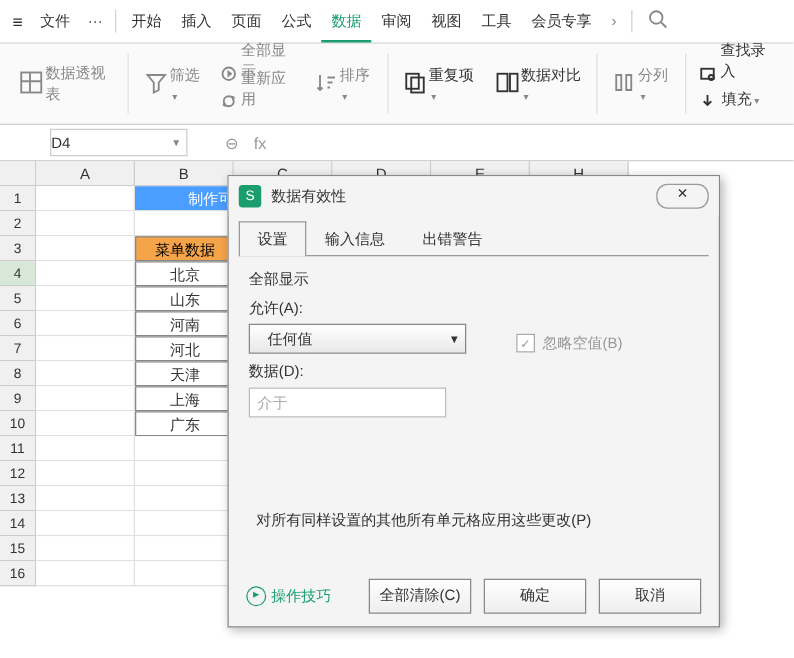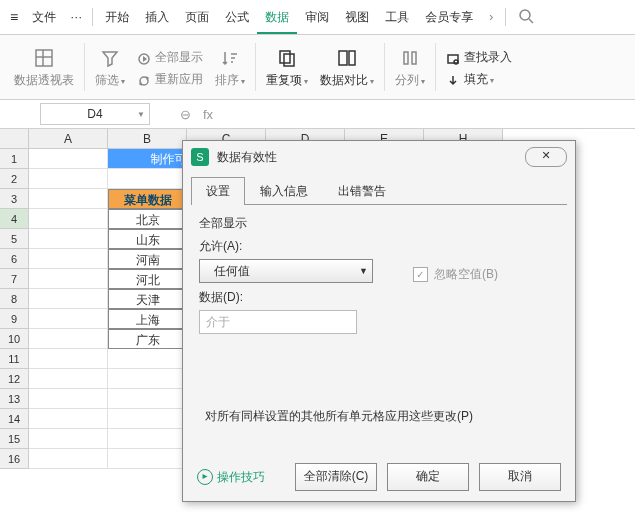--- a/index.html
+++ b/index.html
@@ -5,41 +5,41 @@
 body{margin:0;font-family:"Microsoft YaHei",sans-serif;font-size:12px;background:#fff;color:#333;width:635px;height:526px;overflow:hidden;position:relative}
 .menubar{height:34px;display:flex;align-items:center;border-bottom:1px solid #d0d0d0;padding:0 4px}
 .menubar .mi{padding:0 8px;height:34px;line-height:34px;cursor:pointer;color:#333}
 .menubar .mi.active{color:#1a9e6e;border-bottom:2px solid #1a9e6e;height:32px}
 .menubar .sep{width:1px;height:18px;background:#d0d0d0;margin:0 4px}
 .ham{font-size:14px;padding:0 6px}
 .dots{padding:0 6px}
 .chev{padding:0 8px;color:#888}
 .search{padding:0 8px;font-size:15px;color:#555}
 .ribbon{height:64px;display:flex;align-items:center;padding:0 8px;border-bottom:1px solid #d0d0d0;background:#fafafa}
-.rgrp{display:flex;flex-direction:column;align-items:center;margin:0 6px;color:#888}
+.rgrp{display:flex;flex-direction:row;align-items:center;margin:0 6px;color:#888}
 .rgrp.en{color:#333}
 .ric{width:24px;height:24px;margin-bottom:2px;display:flex;align-items:center;justify-content:center}
 .rsep{width:1px;height:48px;background:#e0e0e0;margin:0 4px}
 .rstack{display:flex;flex-direction:column;gap:2px;margin:0 6px;color:#888}
 .rstack .row{display:flex;align-items:flex-end;gap:4px;height:20px}
 .rtxt{font-size:12px}
 .dd::after{content:"▾";font-size:8px;margin-left:2px;color:#888}
 .namebox{height:28px;display:flex;align-items:center;border-bottom:1px solid #d0d0d0}
-.nb{width:108px;height:20px;border:1px solid #ccc;margin-left:40px;display:flex;align-items:center;justify-content:center;position:relative;background:#fff}
+.nb{width:108px;height:20px;border:1px solid #ccc;margin-left:40px;display:flex;align-items:center;position:relative;background:#fff}
 .nb .ar{position:absolute;right:4px;font-size:8px;color:#888}
 .fx{margin-left:30px;color:#999;display:flex;gap:12px;font-size:13px}
 .sheet{position:relative}
 .colhdr{display:flex;height:20px}
 .corner{width:28px;border:1px solid #ccc;border-top:0;border-left:0;background:#f0f0f0}
 .ch{width:78px;border-right:1px solid #ccc;border-bottom:1px solid #ccc;text-align:center;line-height:20px;background:#f0f0f0}
 .row{display:flex;height:20px}
 .rh{width:28px;border-right:1px solid #ccc;border-bottom:1px solid #ccc;text-align:center;line-height:20px;background:#f0f0f0;font-size:11px}
 .cell{width:78px;border-right:1px solid #e0e0e0;border-bottom:1px solid #e0e0e0;line-height:20px;text-align:center;background:#fff}
 .blue{background:#4a9eff;color:#fff}
-.orange{background:#f6a44a;color:#0c4a6e;font-weight:bold}
+.orange{background:#f6a44a;color:#000000;font-weight:normal}
 .bord{border:1px solid #888!important}
 .selrh{background:#d8e8d8}
 .selcell{outline:2px solid #1a9e6e;outline-offset:-1px}
 .dialog{position:absolute;left:182px;top:140px;width:392px;height:360px;background:#f4f4f4;border:1px solid #888;box-shadow:2px 2px 8px rgba(0,0,0,.3)}
 .dlgtitle{height:32px;display:flex;align-items:center;padding:0 8px;background:#f4f4f4}
 .dlgtitle .sico{width:18px;height:18px;background:#1a9e6e;color:#fff;text-align:center;line-height:18px;border-radius:3px;margin-right:8px;font-size:11px}
 .dlgclose{margin-left:auto;width:40px;height:18px;border:1px solid #999;border-radius:9px;text-align:center;line-height:15px;font-size:11px}
 .tabs{display:flex;margin:4px 8px 0;border-bottom:1px solid #999}
 .tab{padding:5px 14px;border:1px solid transparent;border-bottom:0;margin-bottom:-1px}
 .tab.active{border-color:#999;background:#f4f4f4}

